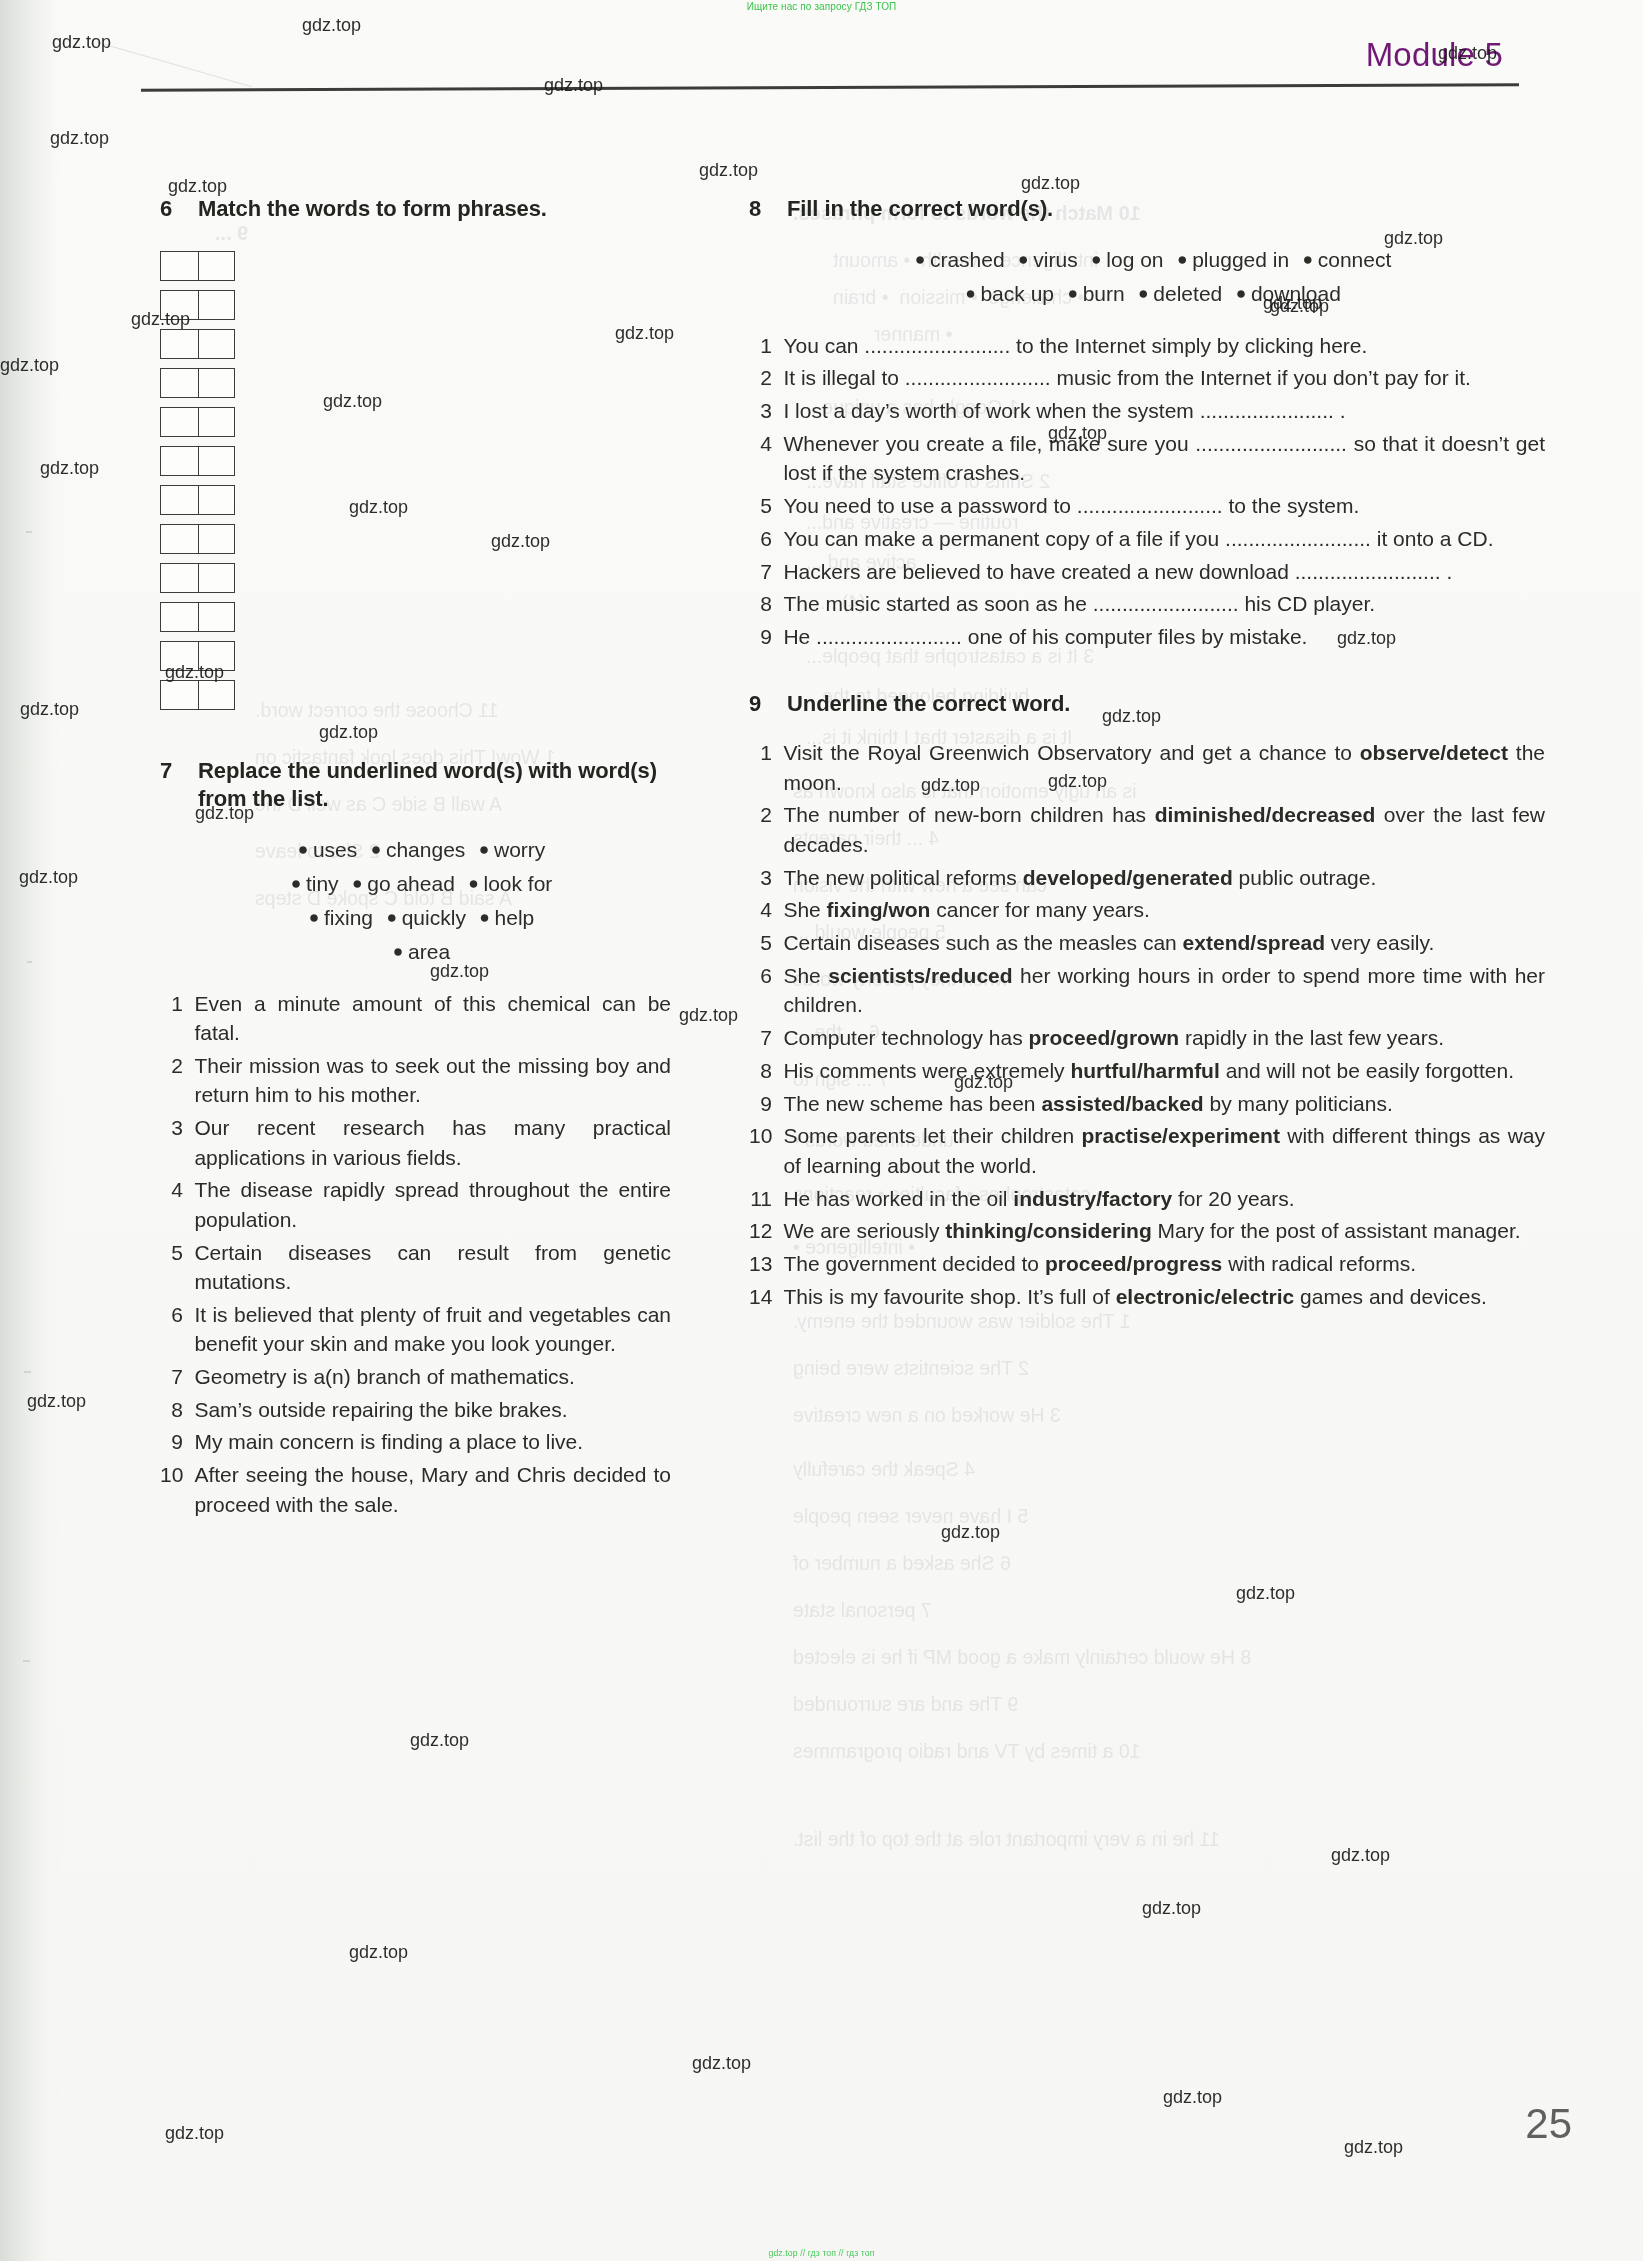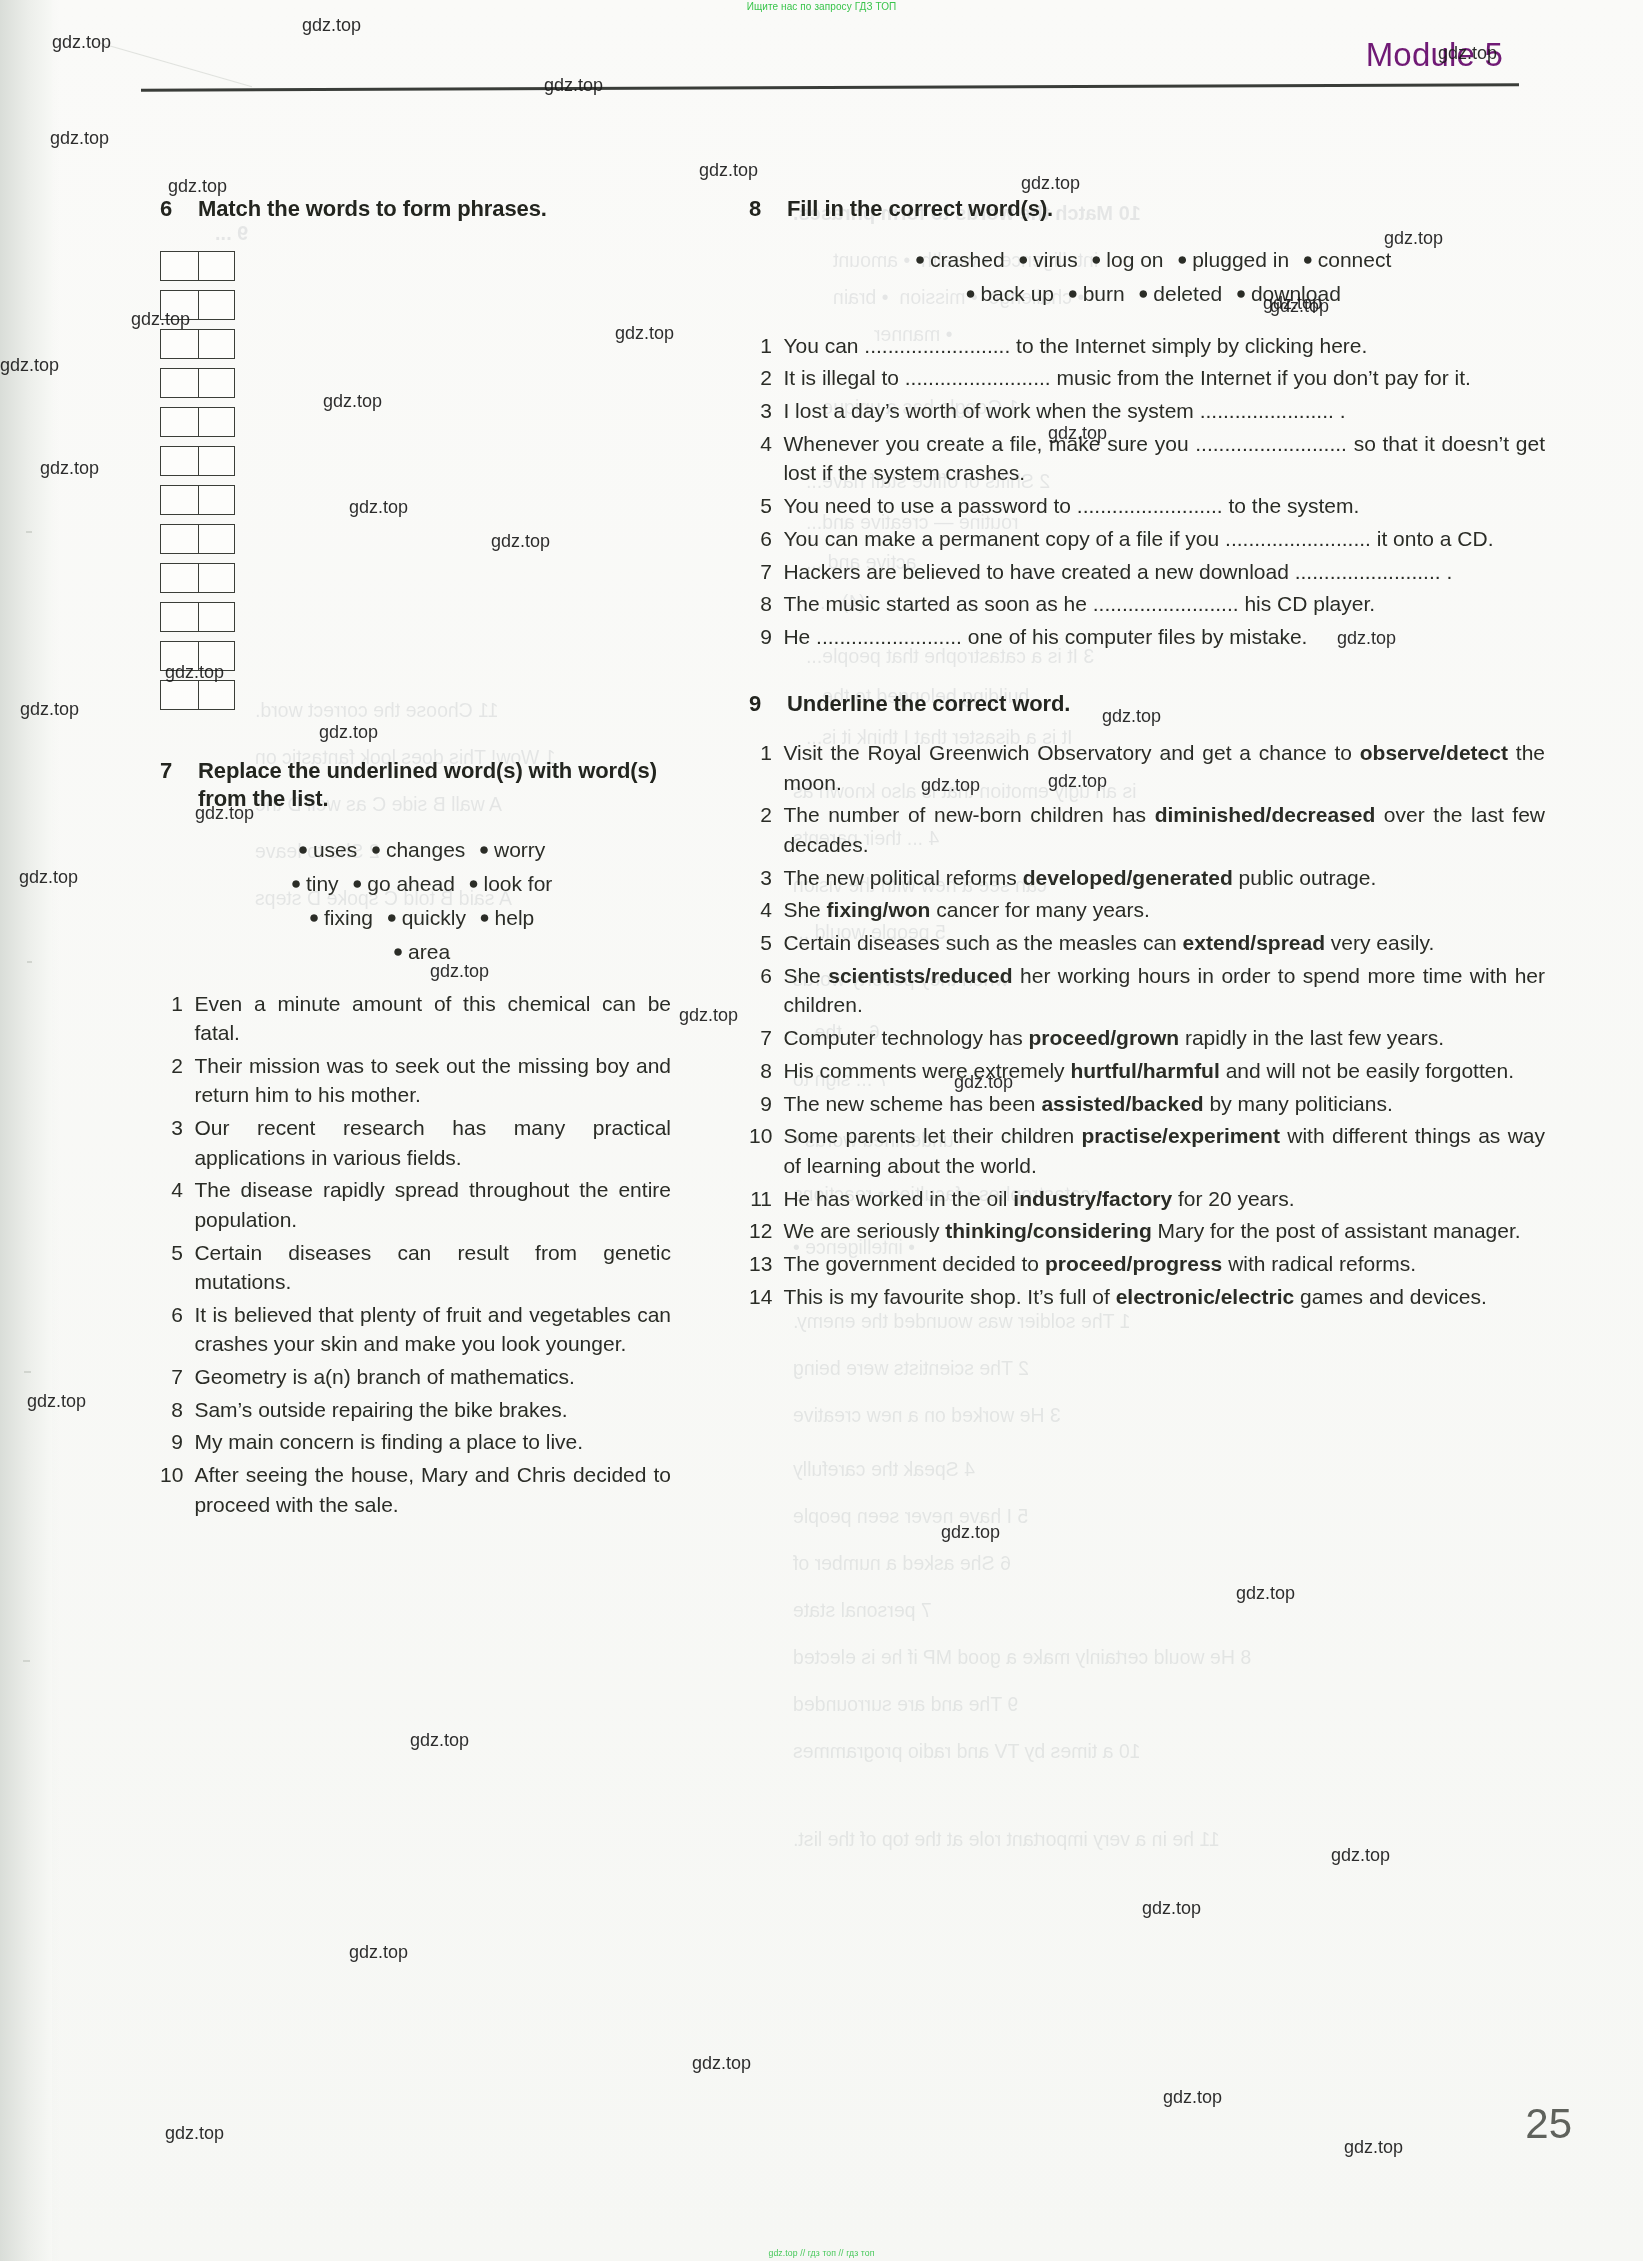--- a/index.html
+++ b/index.html
@@ -367,21 +367,21 @@
         <div class="q">
           <div class="n">4</div>
           <div class="t">The disease <span class="u">rapidly</span> spread throughout the entire population.</div>
         </div>
         <div class="q">
           <div class="n">5</div>
           <div class="t">Certain diseases can result from genetic <span class="u">mutations</span>.</div>
         </div>
         <div class="q">
           <div class="n">6</div>
-          <div class="t">It is believed that plenty of fruit and vegetables can <span class="u">crashes</span> your skin and make you look younger.</div>
+          <div class="t">It is believed that plenty of fruit and vegetables can <span class="u">benefit</span> your skin and make you look younger.</div>
         </div>
         <div class="q">
           <div class="n">7</div>
           <div class="t">Geometry is a(n) <span class="u">branch</span> of mathematics.</div>
         </div>
         <div class="q">
           <div class="n">8</div>
           <div class="t">Sam’s outside <span class="u">repairing</span> the bike brakes.</div>
         </div>
         <div class="q">

